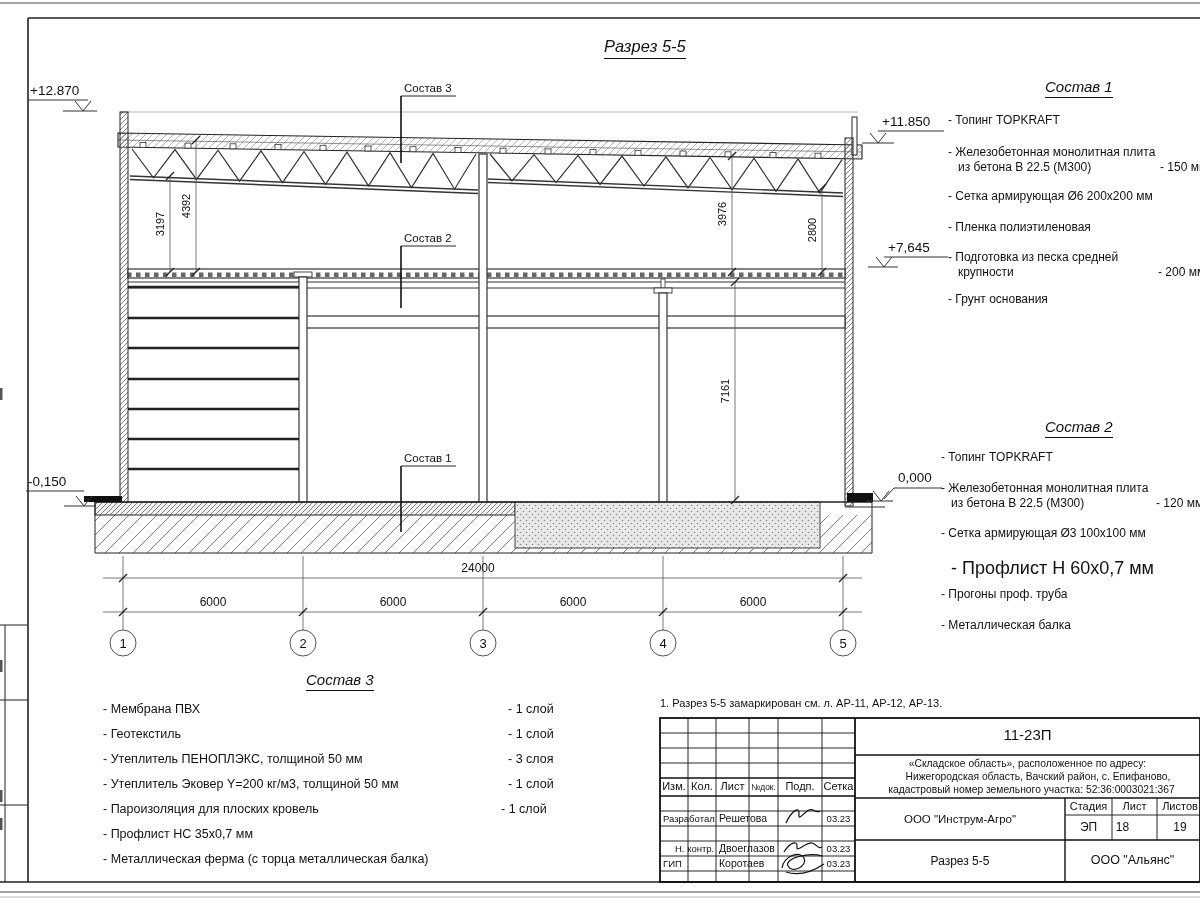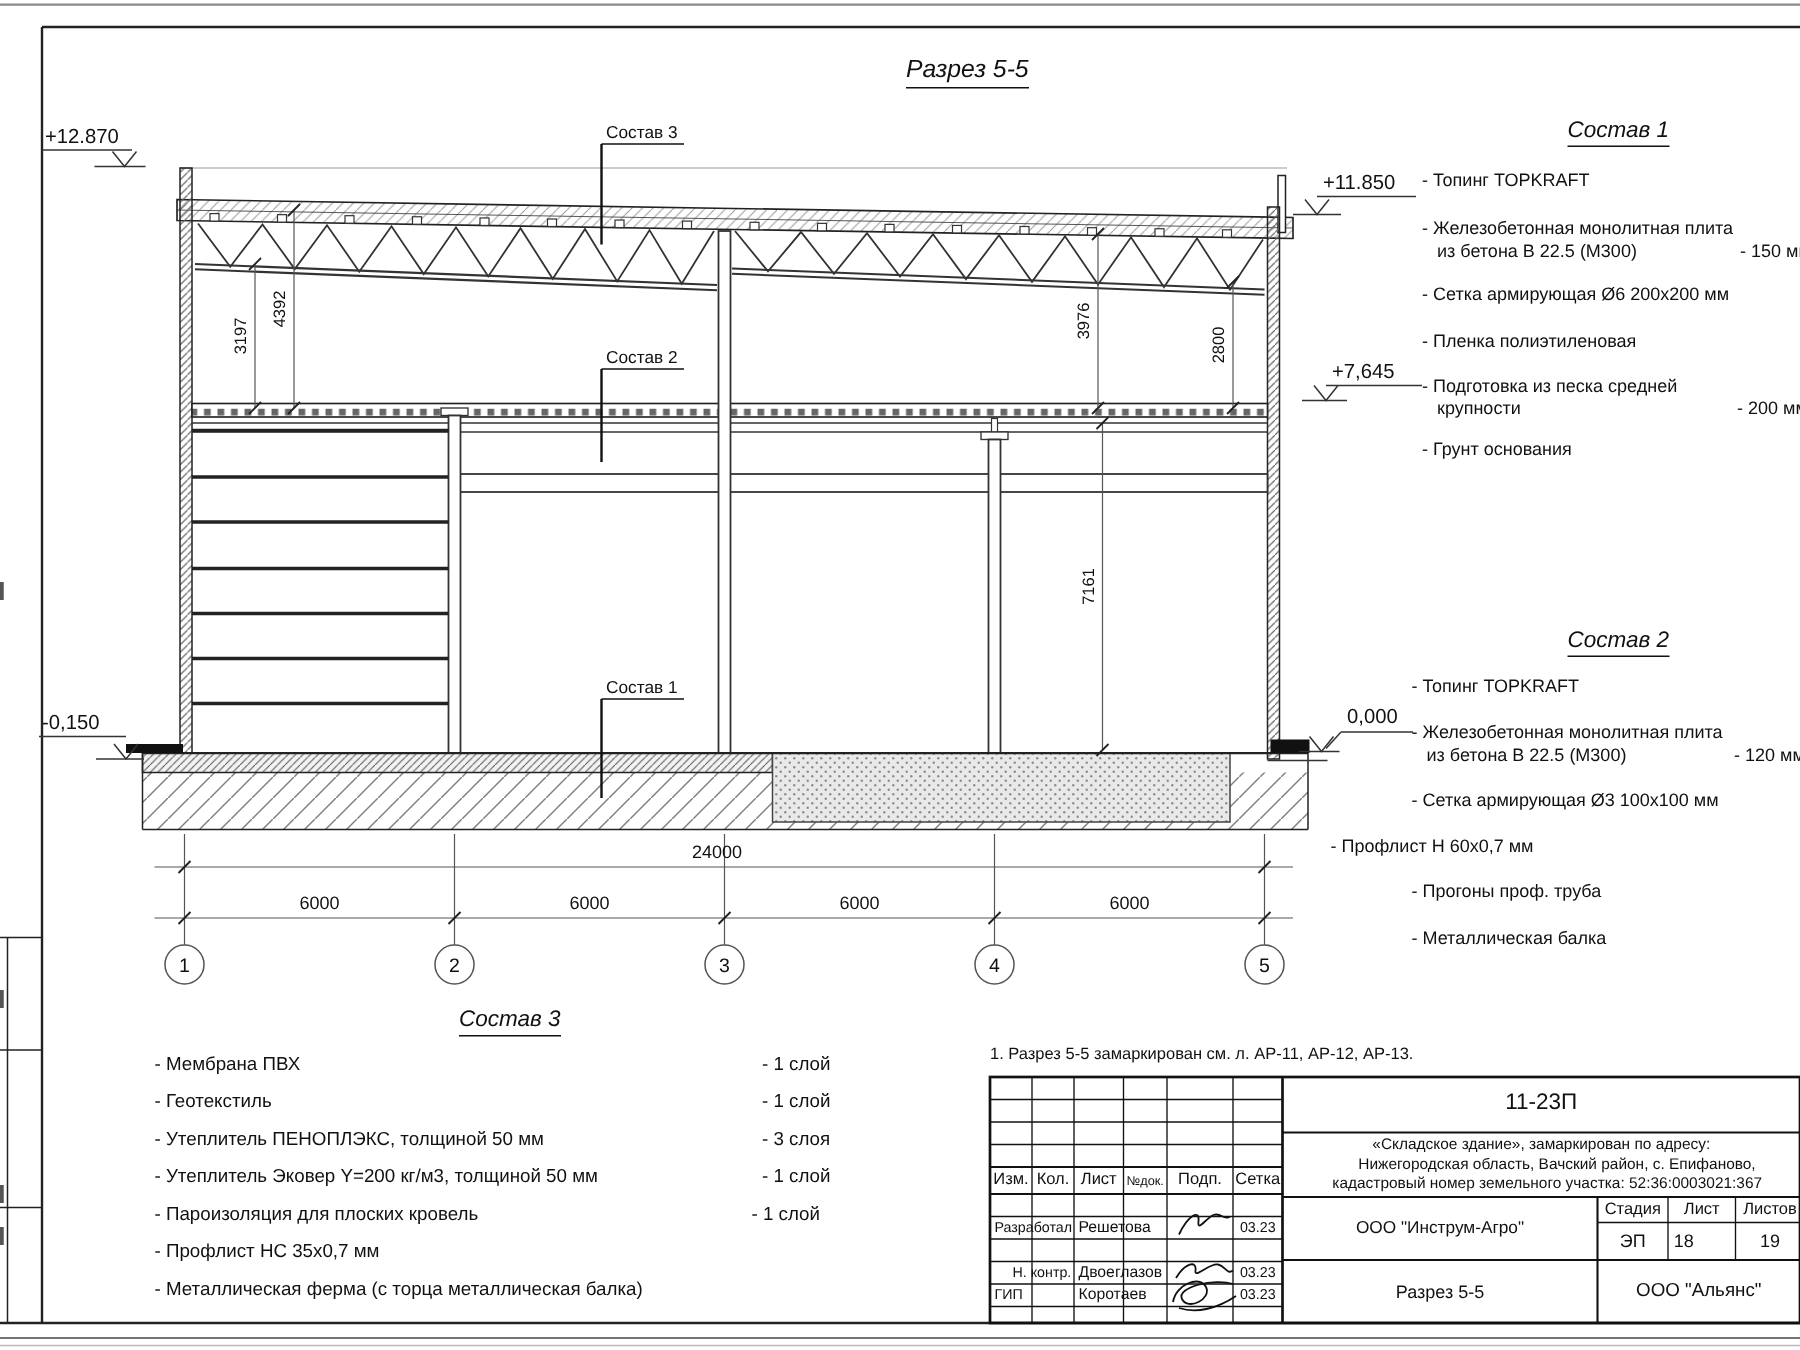--- a/index.html
+++ b/index.html
@@ -288,21 +288,21 @@
   <div class="txt hang" style="left:948px;top:292px;width:212px;font-size:12px;">- Грунт основания</div>
 </div>
 
 <div>
   <div class="txt it" style="left:1045px;top:418px;font-size:15px;border-bottom:1px solid #111;">Состав 2</div>
   <div class="txt hang" style="left:941px;top:450px;width:212px;font-size:12px;">- Топинг TOPKRAFT</div>
   <div class="txt hang" style="left:941px;top:481px;width:212px;font-size:12px;">- Железобетонная  монолитная плита
 из бетона  В 22.5 (М300)</div>
   <div class="txt" style="left:1156px;top:496px;width:48px;font-size:12px;">- 120 мм</div>
   <div class="txt hang" style="left:941px;top:526px;width:230px;font-size:12px;">- Сетка армирующая Ø3 100х100 мм</div>
-  <div class="txt hang" style="left:887px;top:557px;width:212px;font-size:12px;">- Профлист Н 60х0,7 мм</div>
+  <div class="txt hang" style="left:951px;top:557px;width:212px;font-size:18px;">- Профлист Н 60х0,7 мм</div>
   <div class="txt hang" style="left:941px;top:587px;width:212px;font-size:12px;">- Прогоны проф. труба</div>
   <div class="txt hang" style="left:941px;top:618px;width:212px;font-size:12px;">- Металлическая балка</div>
 </div>
 
 <div>
   <div class="txt it" style="left:306px;top:671px;font-size:15px;border-bottom:1px solid #111;">Состав 3</div>
   <div class="txt" style="left:103px;top:702px;width:400px;font-size:12.5px;">- Мембрана ПВХ</div>
   <div class="txt" style="left:508px;top:702px;width:60px;font-size:12.5px;">- 1 слой</div>
   <div class="txt" style="left:103px;top:727px;width:400px;font-size:12.5px;">- Геотекстиль</div>
   <div class="txt" style="left:508px;top:727px;width:60px;font-size:12.5px;">- 1 слой</div>
@@ -313,21 +313,21 @@
   <div class="txt" style="left:103px;top:802px;width:400px;font-size:12.5px;">- Пароизоляция для плоских кровель</div>
   <div class="txt" style="left:501px;top:802px;width:60px;font-size:12.5px;">- 1 слой</div>
   <div class="txt" style="left:103px;top:827px;width:400px;font-size:12.5px;">- Профлист НС 35х0,7 мм</div>
   <div class="txt" style="left:103px;top:852px;width:420px;font-size:12.5px;">- Металлическая ферма (с торца металлическая балка)</div>
 </div>
 
 <div class="txt" style="left:660px;top:697px;font-size:11px;">1. Разрез 5-5 замаркирован см. л. АР-11, АР-12, АР-13.</div>
 
 <div>
   <div class="txt ctr" style="left:855px;top:726px;width:345px;font-size:15px;">11-23П</div>
-  <div class="txt ctr" style="left:857px;top:757px;width:341px;font-size:10.3px;line-height:1.3;">«Складское здание», замаркирован по адресу:</div>
+  <div class="txt ctr" style="left:857px;top:757px;width:341px;font-size:10.3px;line-height:1.3;">«Складское область», расположенное по адресу:</div>
   <div class="txt ctr" style="left:857px;top:770px;width:362px;font-size:10.3px;line-height:1.3;">Нижегородская область, Вачский район, с. Епифаново,</div>
   <div class="txt ctr" style="left:857px;top:783px;width:349px;font-size:10.3px;line-height:1.3;">кадастровый номер земельного участка: 52:36:0003021:367</div>
 
   <div class="txt ctr" style="left:660px;top:780px;width:28px;font-size:11px;">Изм.</div>
   <div class="txt ctr" style="left:688px;top:780px;width:28px;font-size:11px;">Кол.</div>
   <div class="txt ctr" style="left:716px;top:780px;width:33px;font-size:11px;">Лист</div>
   <div class="txt ctr" style="left:749px;top:782px;width:29px;font-size:8.5px;">№док.</div>
   <div class="txt ctr" style="left:778px;top:780px;width:44px;font-size:11px;">Подп.</div>
   <div class="txt ctr" style="left:822px;top:780px;width:33px;font-size:11px;">Сетка</div>
 

